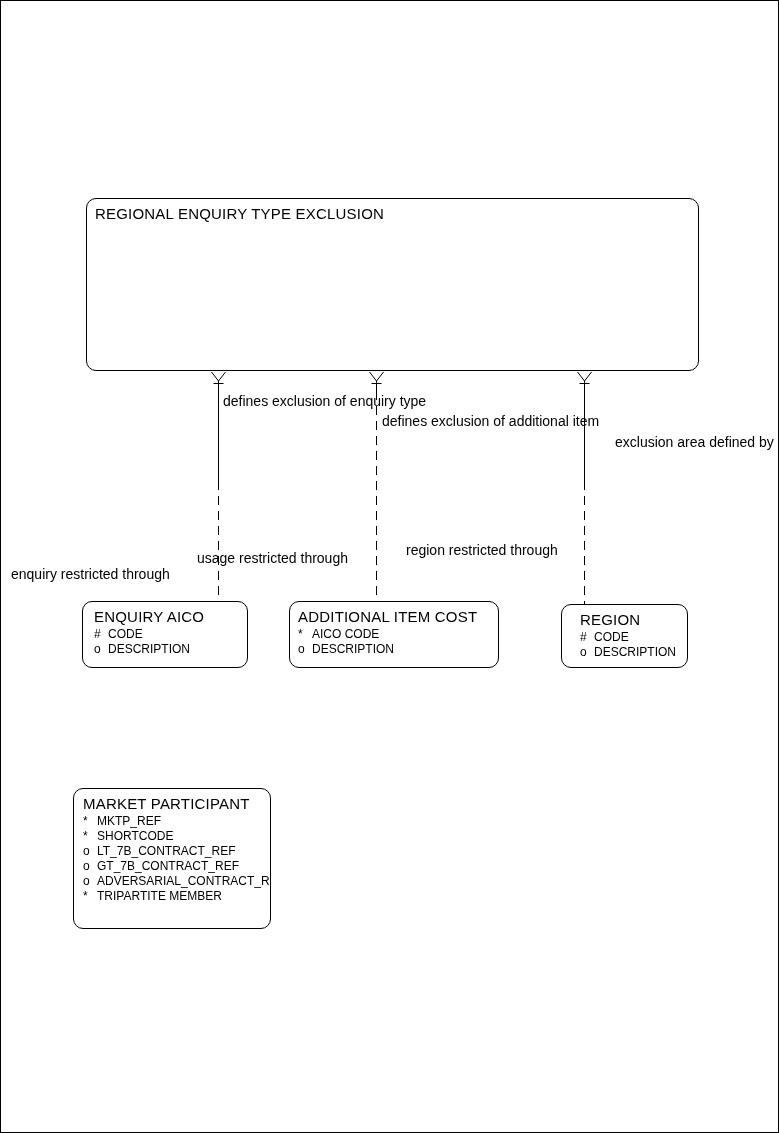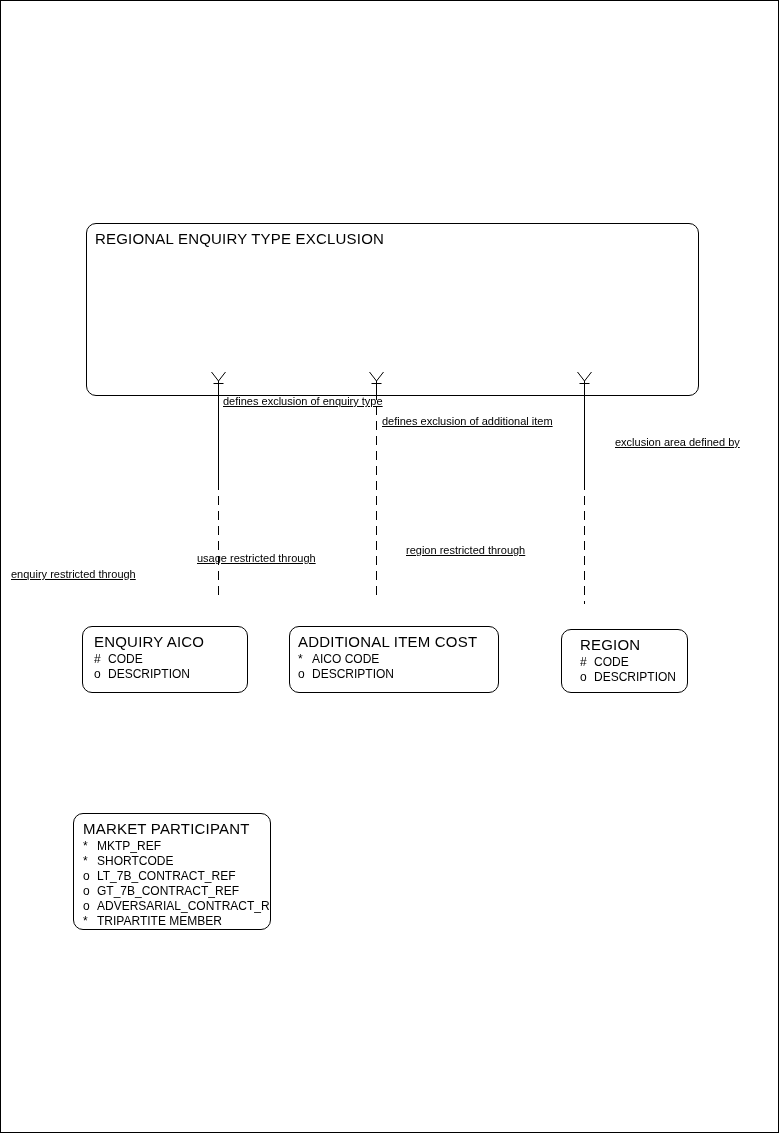--- a/index.html
+++ b/index.html
@@ -15,42 +15,40 @@
   }
   .entity{
     position:absolute;
     box-sizing:border-box;
     border:1px solid #000000;
     border-radius:10px;
     background:transparent;
     padding:6px 0 0 0;
     overflow:hidden;
     white-space:nowrap;
-    margin-top:25px;
   }
   .etitle{
     font-size:15px;
     line-height:17px;
     letter-spacing:0.2px;
   }
   .attrs{margin-top:2px;}
   .attr-row{
     display:flex;
     font-size:12px;
     line-height:15px;
     white-space:nowrap;
   }
   .pfx{display:inline-block;width:14px;flex:0 0 14px;}
   .rel-label{
     position:absolute;
-    font-size:11px;
+    font-size:14px;
     line-height:15px;
     white-space:nowrap;
     background:transparent;
-    text-decoration:underline;
   }
   svg.wires{position:absolute;left:0;top:0;pointer-events:none;}
   svg .stroke{stroke:#000000;stroke-width:1;fill:none;}
 </style>
 </head>
 <body>
 
 <div class="canvas">
 
   <svg class="wires" width="779" height="1133" viewBox="0 0 779 1133">
@@ -116,21 +114,21 @@
         <span class="pfx">#</span>
         <span>CODE</span>
       </div>
       <div class="attr-row">
         <span class="pfx">o</span>
         <span>DESCRIPTION</span>
       </div>
     </div>
   </div>
 
-  <div class="entity" style="left:72px;top:787px;width:198px;height:117px;padding-left:9px;">
+  <div class="entity" style="left:72px;top:787px;width:198px;height:141px;padding-left:9px;">
     <div class="etitle">MARKET PARTICIPANT</div>
     <div class="attrs">
       <div class="attr-row">
         <span class="pfx">*</span>
         <span>MKTP_REF</span>
       </div>
       <div class="attr-row">
         <span class="pfx">*</span>
         <span>SHORTCODE</span>
       </div>

